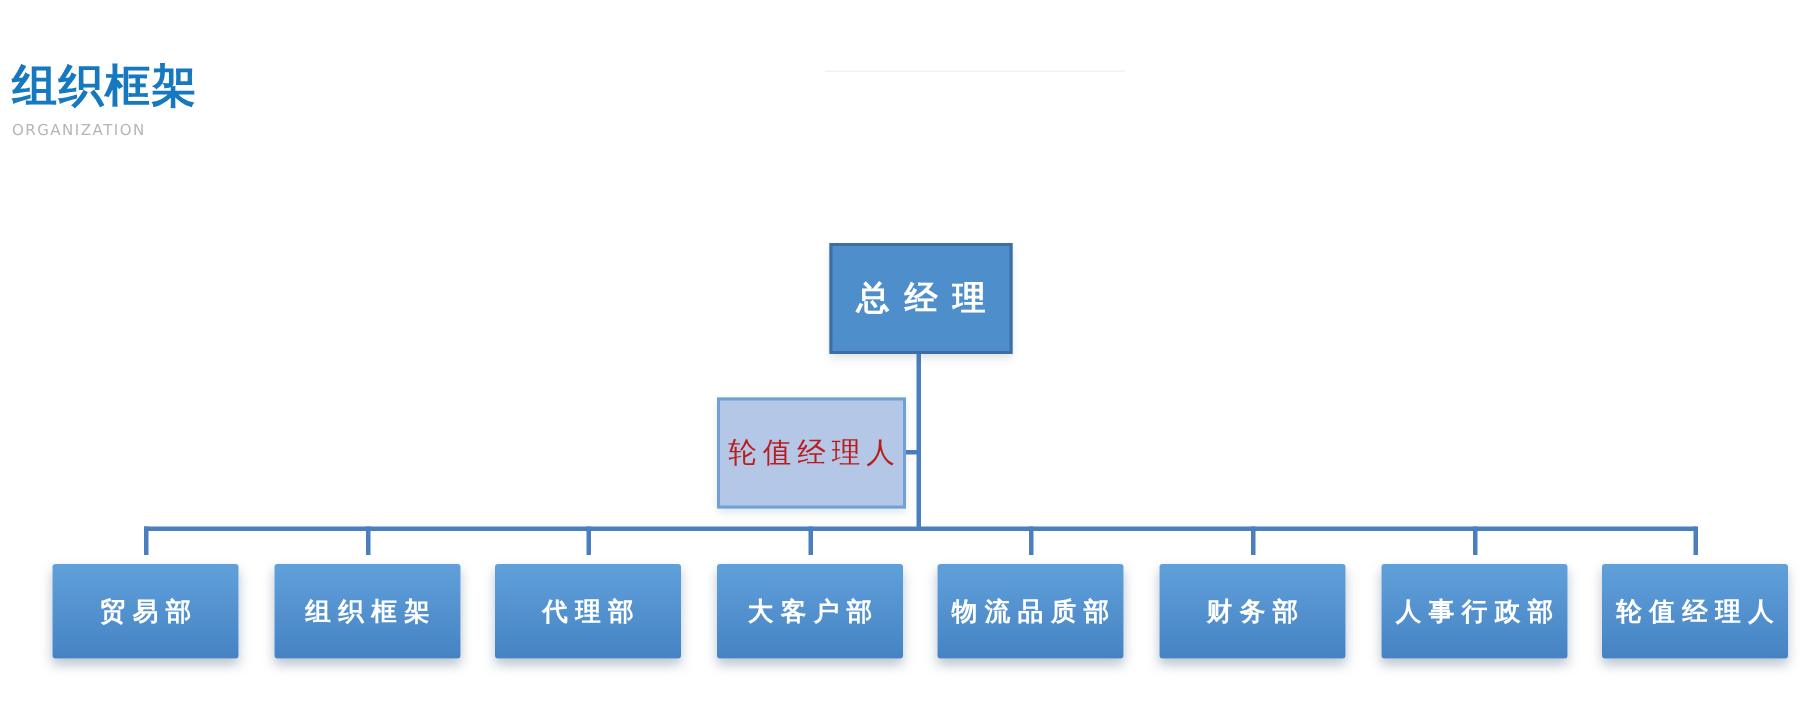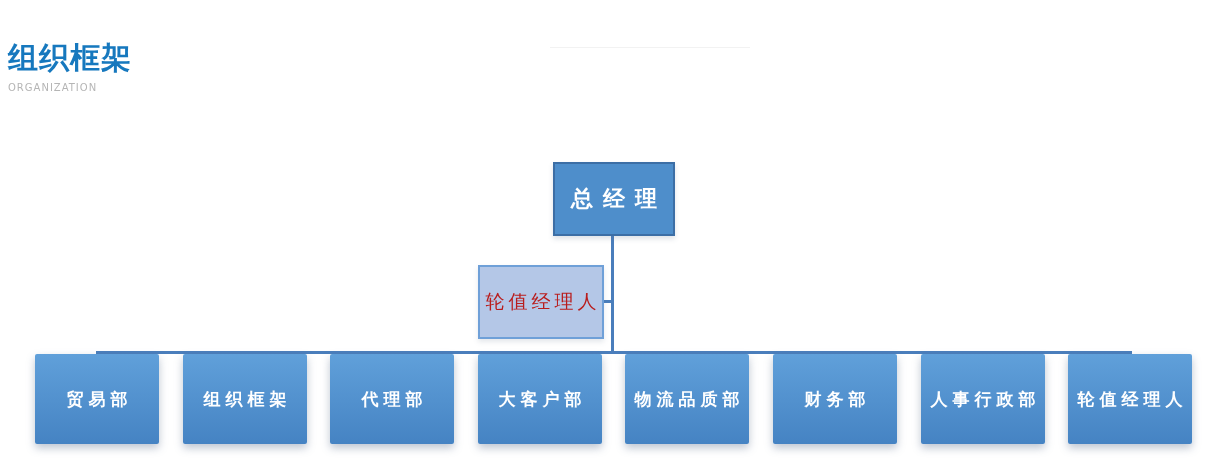--- a/index.html
+++ b/index.html
@@ -90,22 +90,22 @@
     box-shadow: 0 3px 5px rgba(80, 100, 130, 0.15);
   }
   .node-assistant span {
     color: #b91c1c;
     font-size: 19px;
     letter-spacing: 4px;
     margin-left: 4px;
     white-space: nowrap;
   }
   .node-dept {
-    top: 354px;
-    width: 124px; height: 90px;
+    top: 376px;
+    width: 124px; height: 63px;
     background: linear-gradient(180deg, var(--department-fill-top, #60a0da) 0%, var(--department-fill-bottom, #4583c3) 100%);
     border-radius: 2px;
     box-shadow: 0 4px 8px rgba(90, 110, 140, 0.40);
   }
   .node-dept span {
     color: #ffffff;
     font-weight: bold;
     font-size: 17px;
     letter-spacing: 5px;
     margin-left: 5px;

